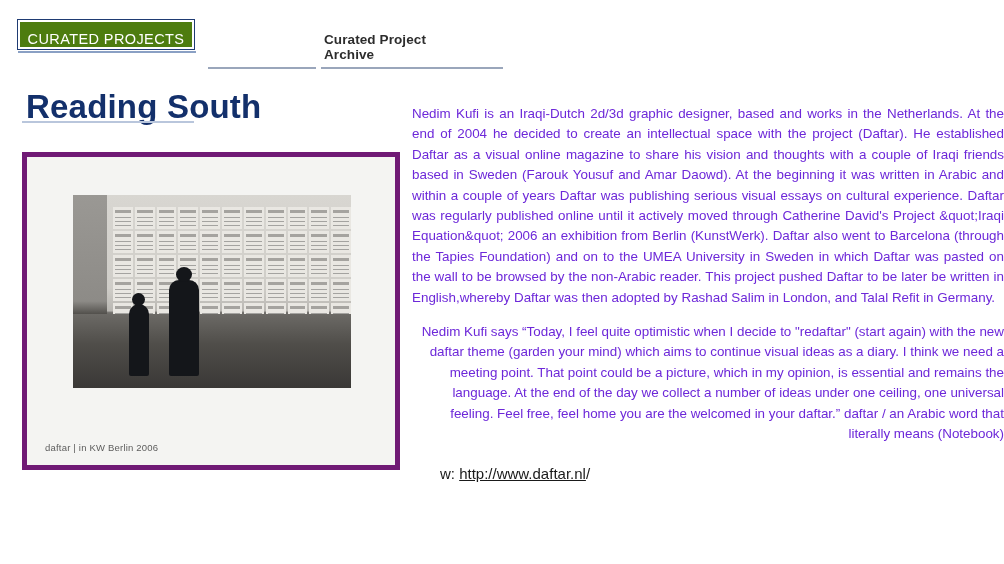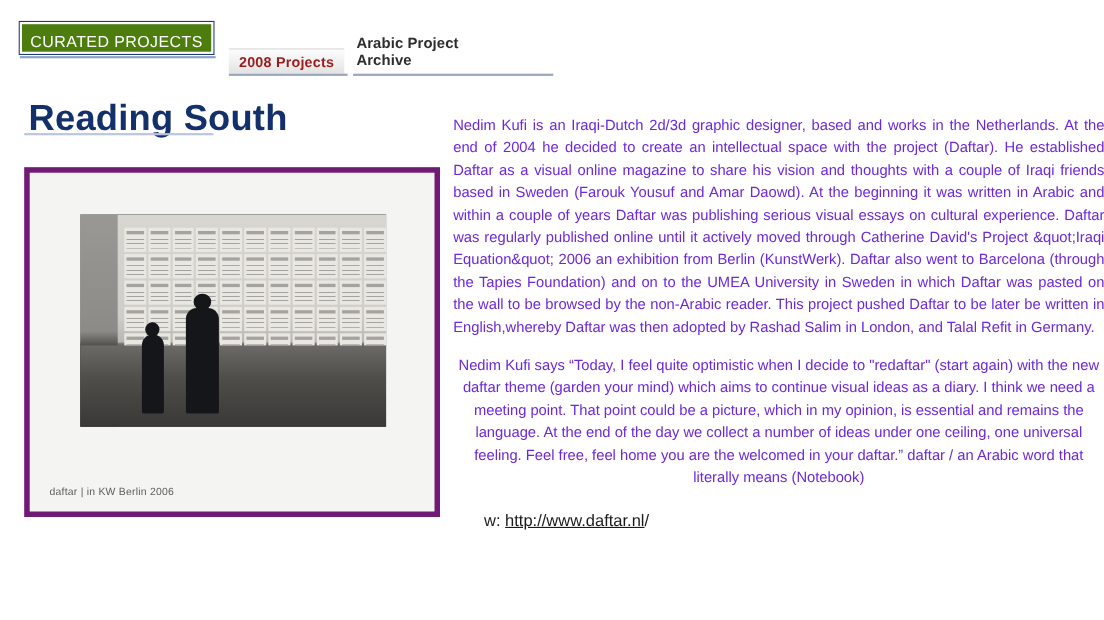--- a/index.html
+++ b/index.html
@@ -235,21 +235,21 @@
     margin-bottom: 26px;
   }
   .article p {
     margin: 0 0 14px 0;
     font-size: 13.4px;
     line-height: 20.4px;
     text-align: justify;
     color: #6d28d9;
   }
   .article p.last-left {
-    text-align: center;
+    text-align: right;
   }
   .link-line {
     margin-top: 20px;
     font-size: 15px;
     color: #1a1a1a;
     margin-left: 28px;
   }
   .link-line a {
     color: #1a1a1a;
     text-decoration: underline;
@@ -259,27 +259,24 @@
 <body>
 
 <div class="page">
 
   <div class="nav">
     <div class="brand-tab">
       <span>CURATED PROJECTS</span>
     </div>
     <div class="brand-underline"></div>
 
-    <div class="tab-2008">
-      <span>2008 Projects</span>
-    </div>
     <div class="tab-2008-underline"></div>
 
     <div class="tab-archive">
-      <span>Arabic Project Archive</span>
+      <span>Curated Project Archive</span>
     </div>
     <div class="tab-archive-underline"></div>
   </div>
 
   <div class="section-title">Reading South</div>
   <div class="section-title-rule"></div>
 
   <div class="figure">
     <div class="figure-photo">
       <div class="wall"></div>

